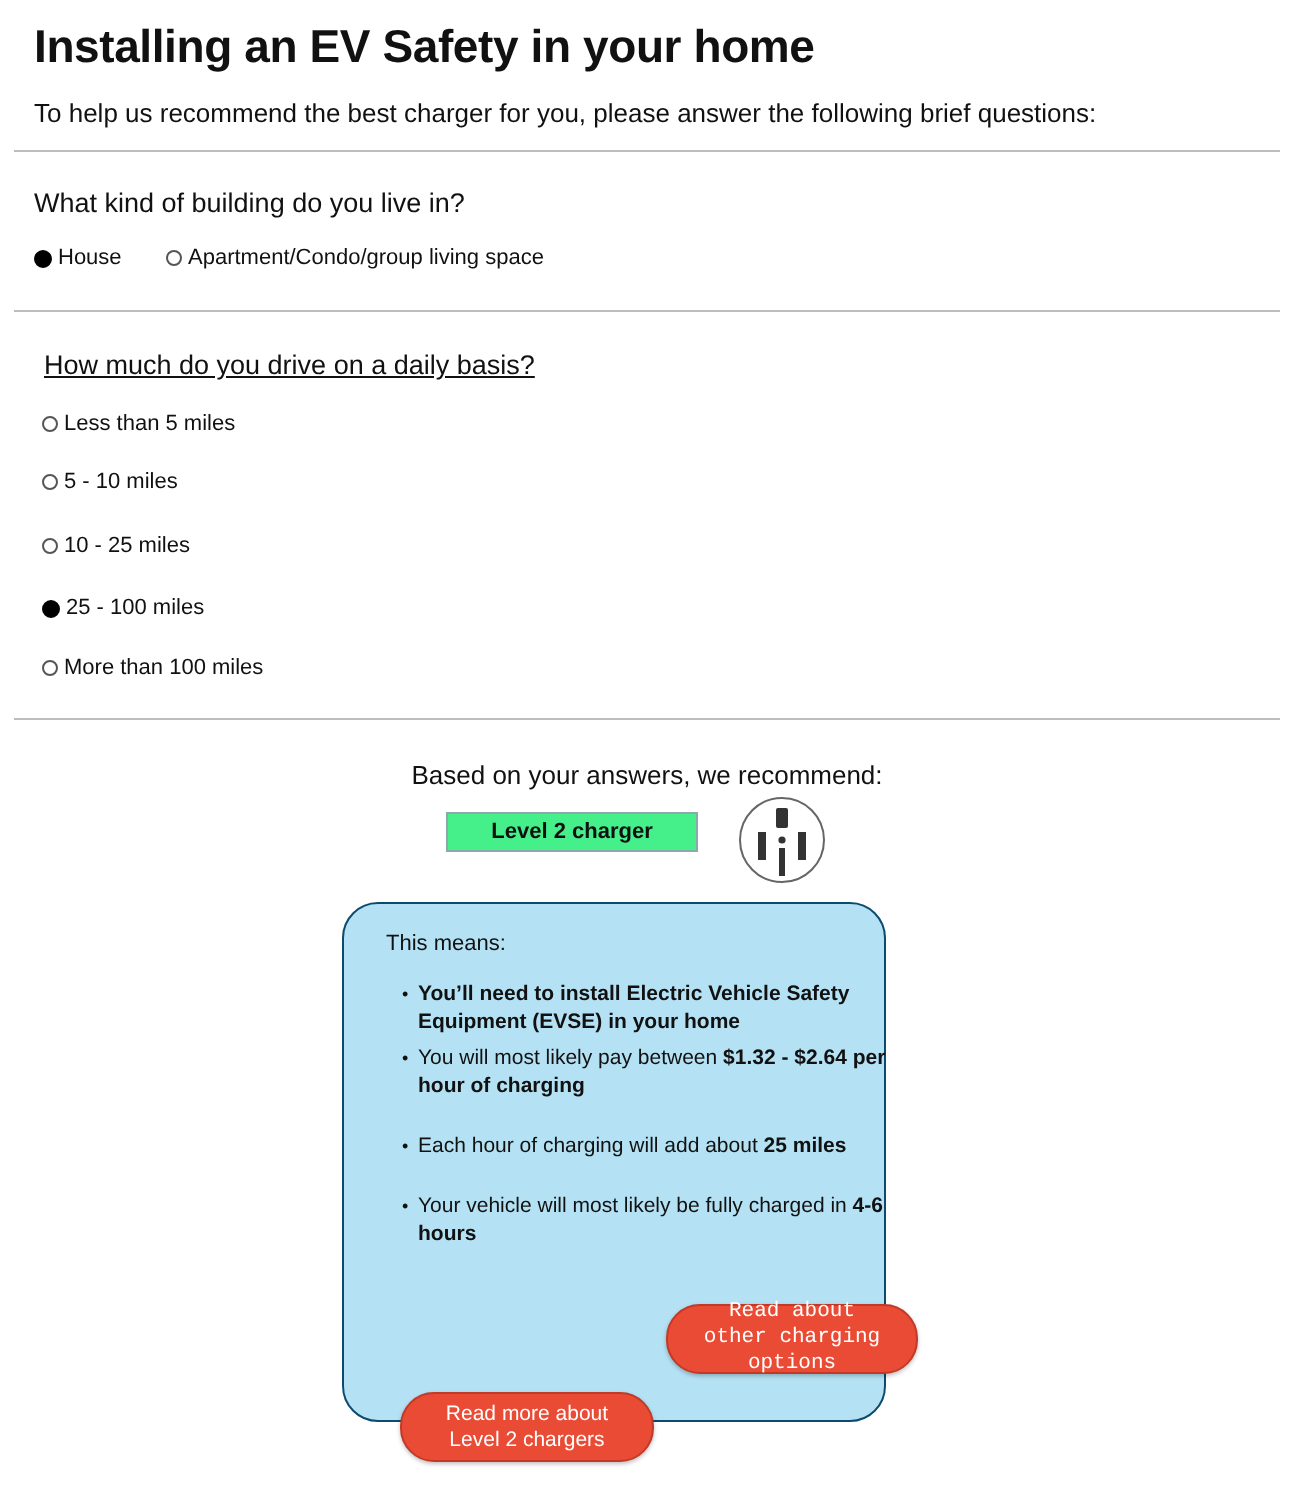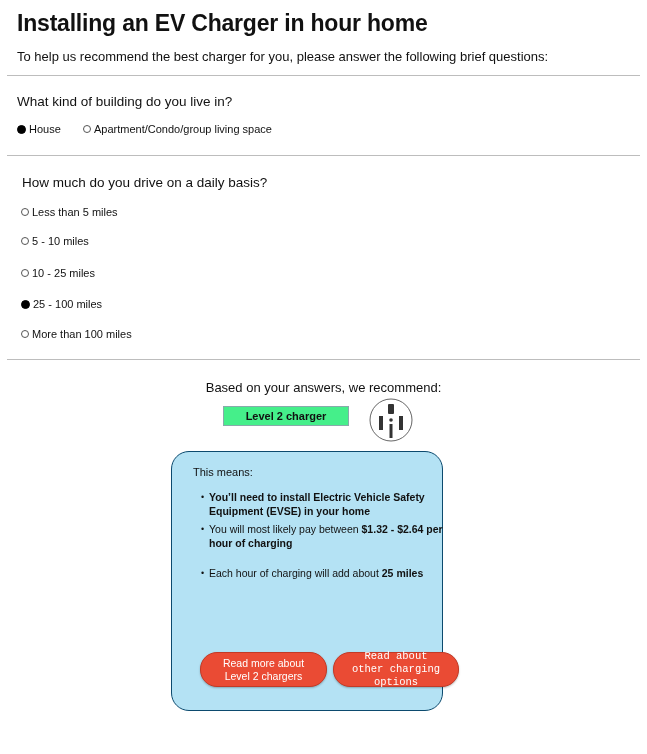--- a/index.html
+++ b/index.html
@@ -17,38 +17,38 @@
   .panel { position: absolute; left: 171px; top: 451px; width: 272px; height: 260px; background: #b4e2f4; border: 1px solid #0c4a6e; border-radius: 18px; box-sizing: border-box; }
   .panel-intro { position: absolute; left: 21px; top: 14px; font-size: 11px; }
   .bullets { position: absolute; left: 30px; top: 38px; width: 260px; margin: 0; padding: 0; list-style: none; font-size: 10.5px; line-height: 14px; }
   .bullets li { position: relative; padding-left: 7px; margin-bottom: 14px; }
   .bullets li::before { content: "•"; position: absolute; left: -1px; top: 0; font-size: 9px; }
   .btn { position: absolute; top: 200px; height: 35px; border-radius: 17px; background: #ea4b34; border: 1px solid #c23a27; color: #fff; font-size: 10.5px; line-height: 13px; text-align: center; display: flex; align-items: center; justify-content: center; box-sizing: border-box; cursor: pointer; box-shadow: 0 1px 2px rgba(0,0,0,0.25); }
 </style>
 </head>
 <body>
 
-<h1 class="title">Installing an EV Charger in hour home</h1>
+<h1 class="title">Installing an EV Safety in your home</h1>
 <div class="subtitle">To help us recommend the best charger for you, please answer the following brief questions:</div>
 
 <div class="divider" style="top:75px;"></div>
 
 <div class="question" style="left:17px; top:94px;">What kind of building do you live in?</div>
 <label class="radio-row" style="left:17px; top:123px;">
   <span class="radio checked"></span>
   <span>House</span>
 </label>
 <label class="radio-row" style="left:83px; top:123px;">
   <span class="radio"></span>
   <span>Apartment/Condo/group living space</span>
 </label>
 
 <div class="divider" style="top:155px;"></div>
 
-<div class="question" style="left:22px; top:175px;">How much do you drive on a daily basis?</div>
+<div class="question" style="left:22px; top:175px;text-decoration:underline;">How much do you drive on a daily basis?</div>
 <label class="radio-row" style="left:21px; top:206px;">
   <span class="radio"></span>
   <span>Less than 5 miles</span>
 </label>
 <label class="radio-row" style="left:21px; top:235px;">
   <span class="radio"></span>
   <span>5 - 10 miles</span>
 </label>
 <label class="radio-row" style="left:21px; top:267px;align-items:center;">
   <span class="radio"></span>
@@ -81,20 +81,23 @@
   <ul class="bullets">
     <li style="margin-bottom:4px;">
       <b>You’ll need to install Electric Vehicle Safety Equipment (EVSE) in your home</b>
     </li>
     <li style="margin-bottom:16px;">
       <span>You will most likely pay between </span><b>$1.32 - $2.64 per hour of charging</b>
     </li>
     <li style="margin-bottom:16px;">
       <span>Each hour of charging will add about </span><b>25 miles</b>
     </li>
+    <li>
+      <span>Your vehicle will most likely be fully charged in </span><b>4-6 hours</b>
+    </li>
   </ul>
-  <div class="btn" style="left:28px; width:127px;">
+  <div class="btn" style="left:28px; width:127px;margin-top:44px;">
     <span style="display:block; width:92px;">Read more about Level 2 chargers</span>
   </div>
   <div class="btn" style="left:161px; width:126px;font-family:Liberation Mono, monospace;">
     <span style="display:block; width:100px;">Read about other charging options</span>
   </div>
 </div>
 
 </body></html>

